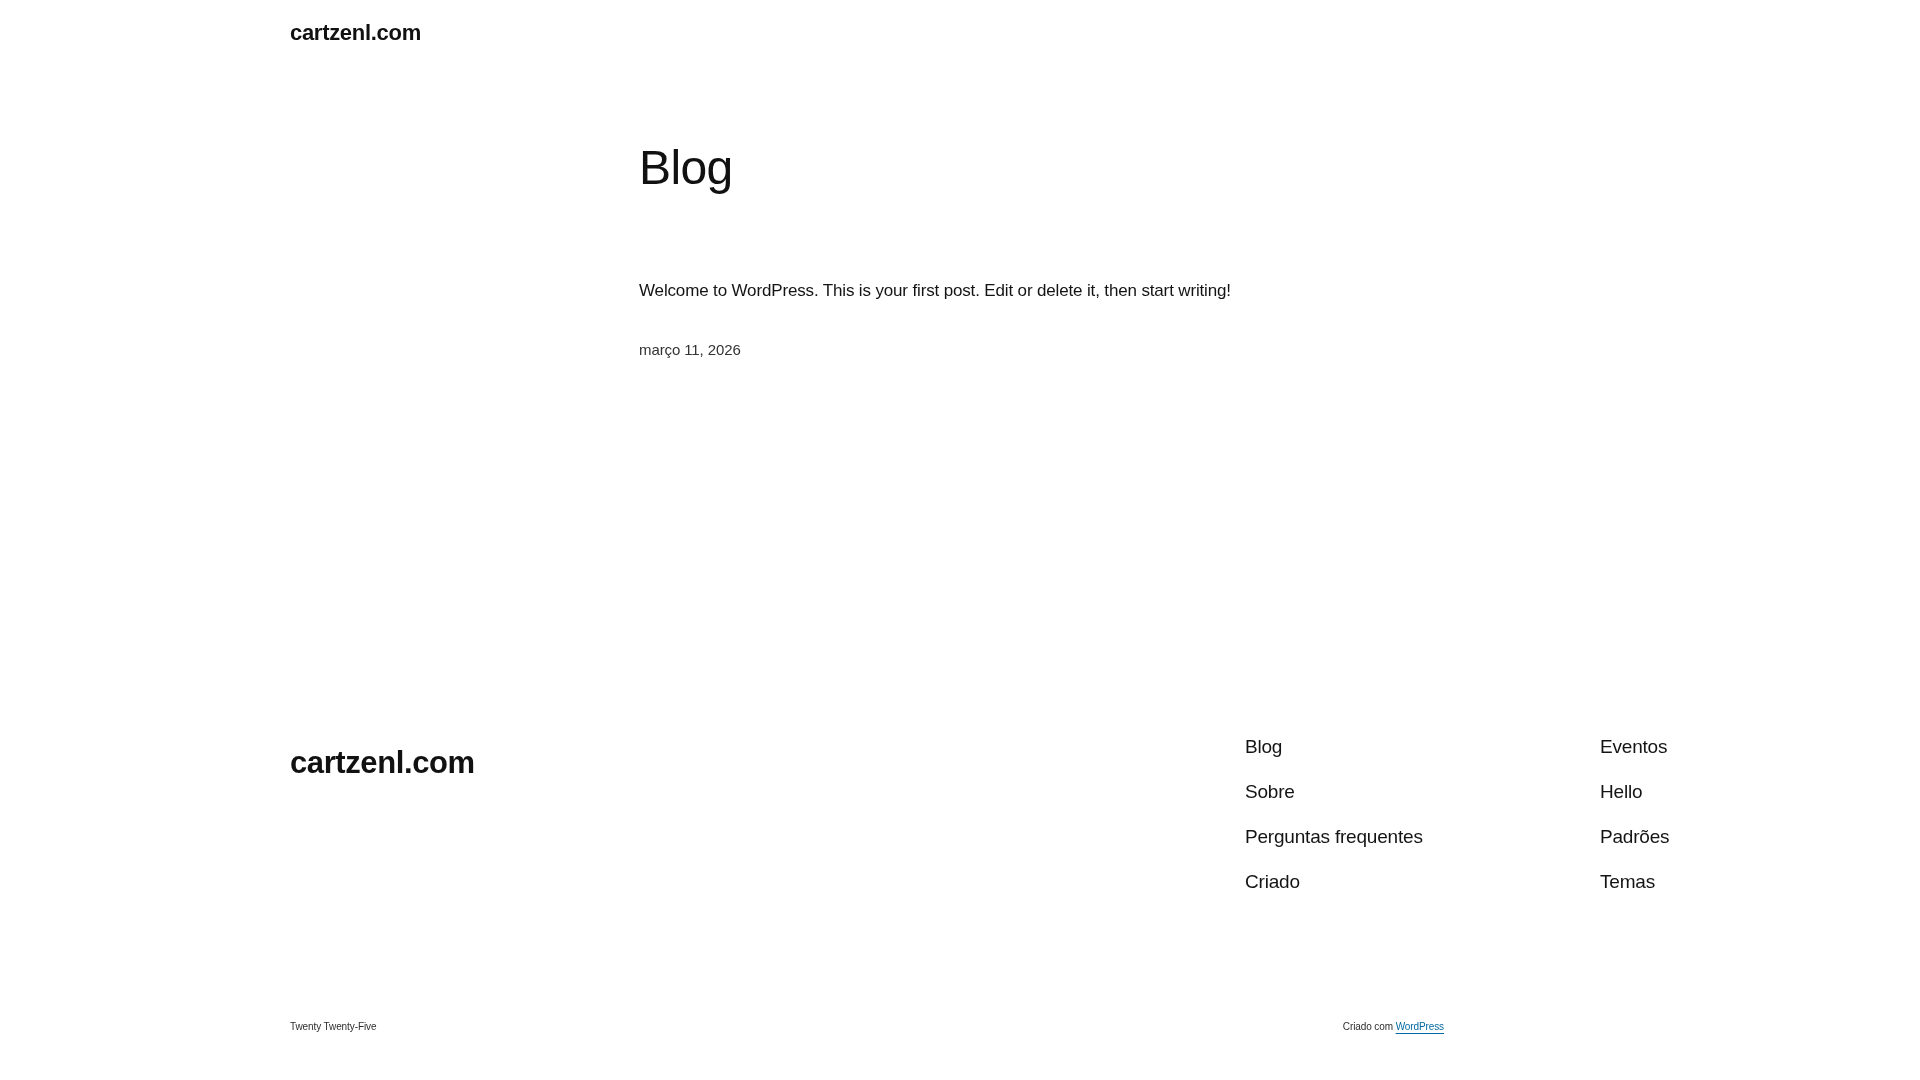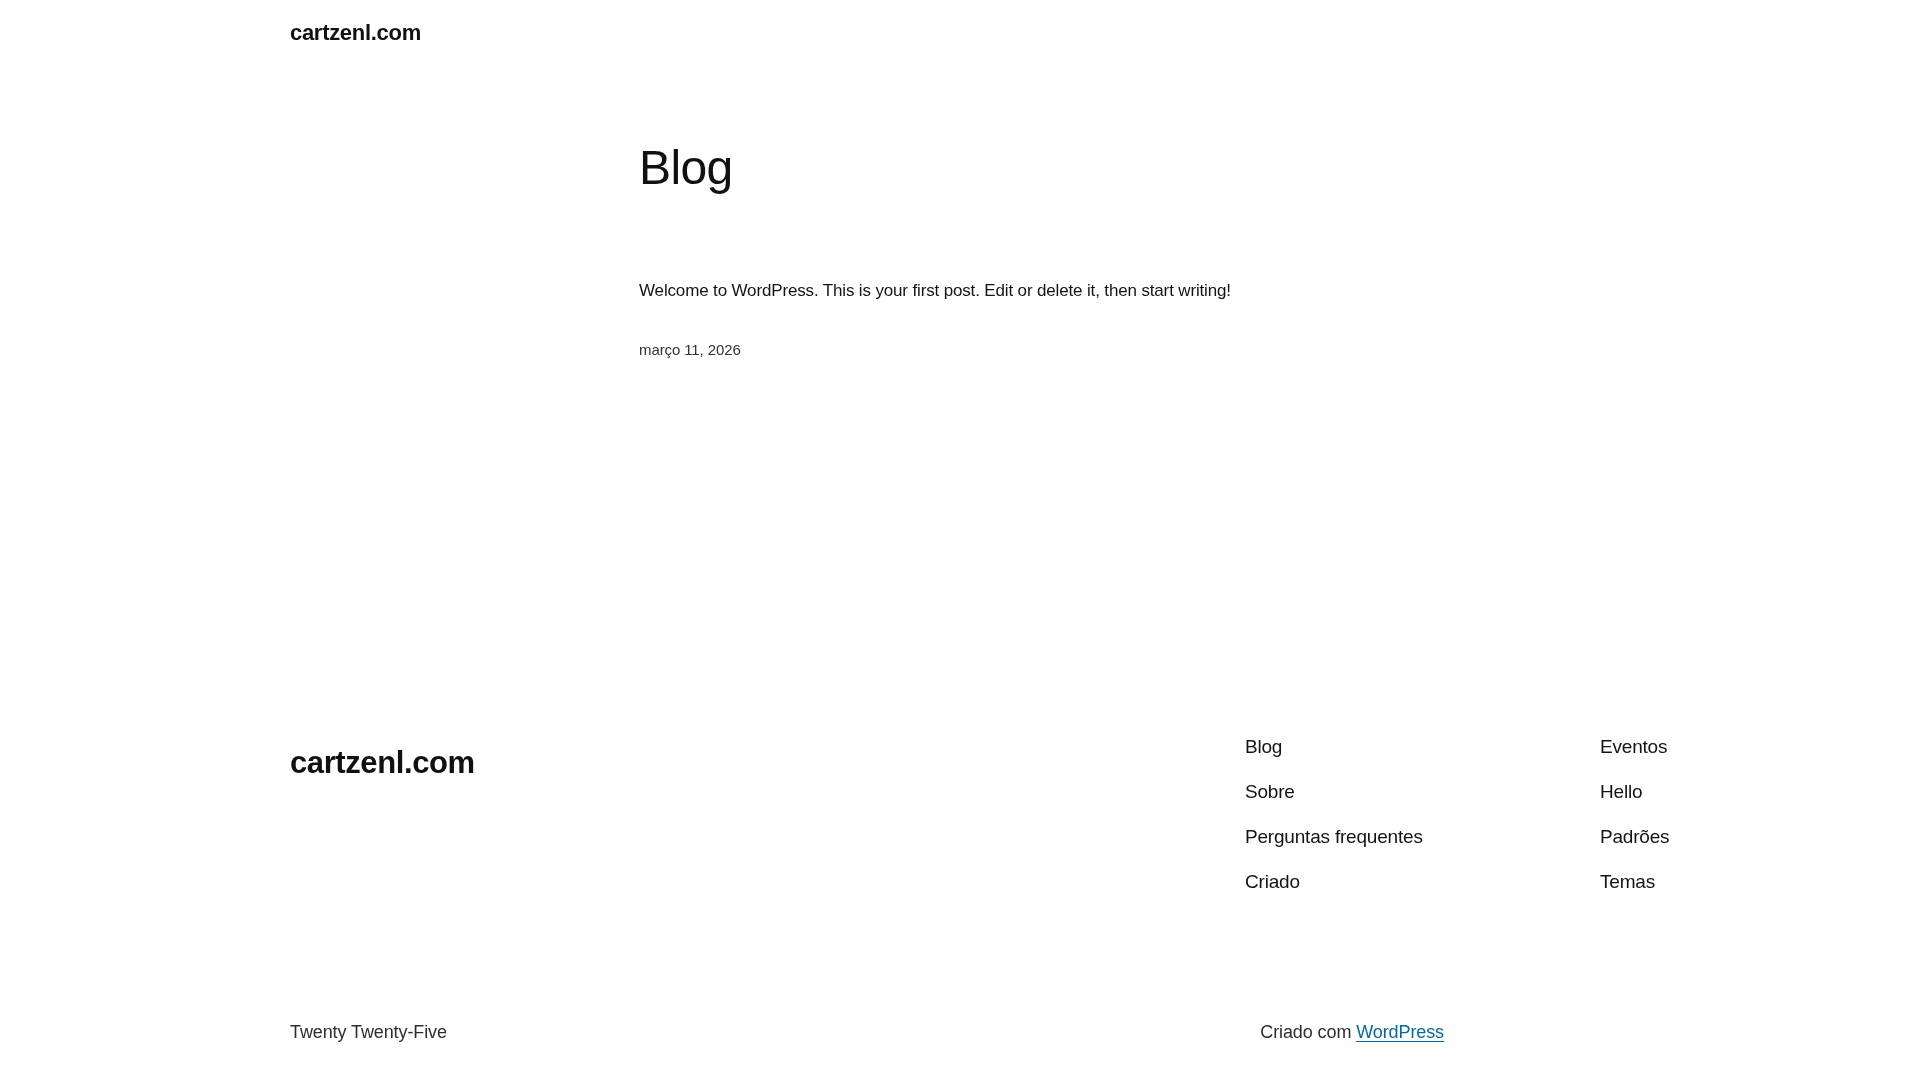--- a/index.html
+++ b/index.html
@@ -102,21 +102,21 @@
   .footer-nav-col li a { cursor: pointer; color: #141414; }
 
   .bottom-bar {
     position: absolute;
     left: 290px;
     right: 288px;
     top: 1020px;
     display: flex;
     justify-content: space-between;
     align-items: center;
-    font-size: 18px;
+    font-size: 10px;
     line-height: 1.4;
     letter-spacing: -0.1px;
     color: #2e2e2e;
   }
   .credit a {
     text-decoration: underline;
     text-underline-offset: 3px;
     cursor: pointer;
     color: #0369a1;
   }

